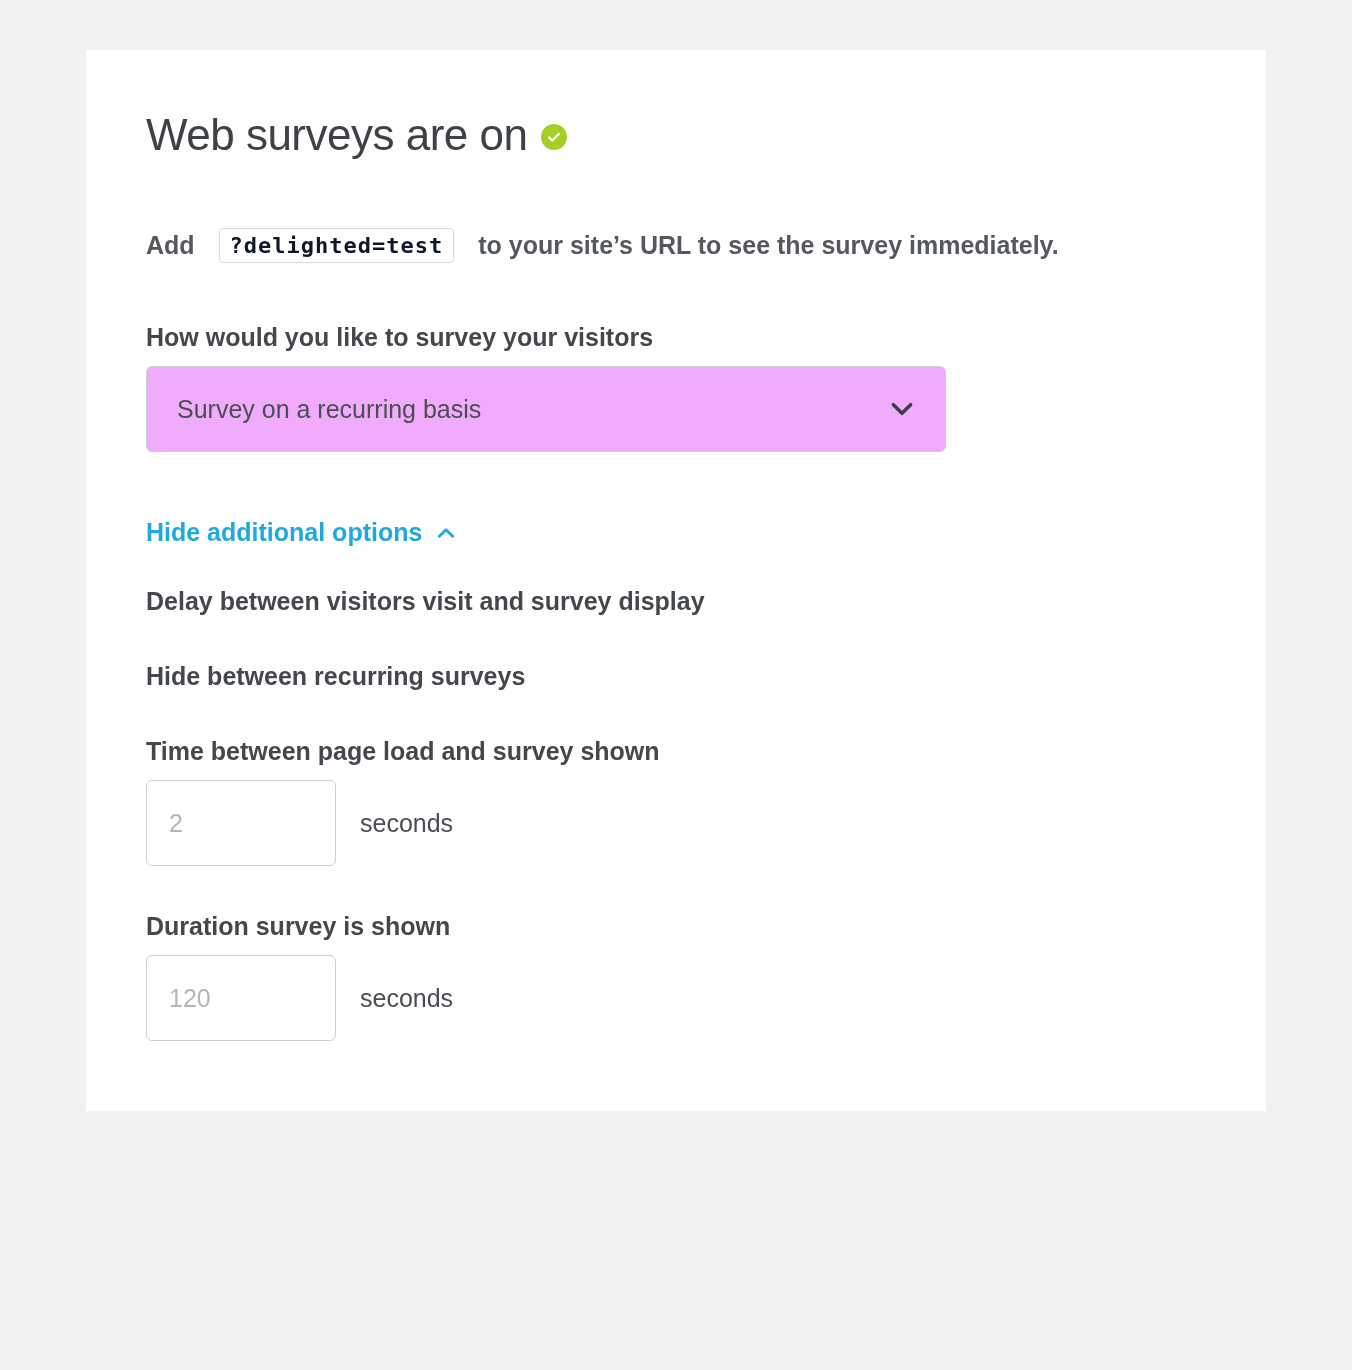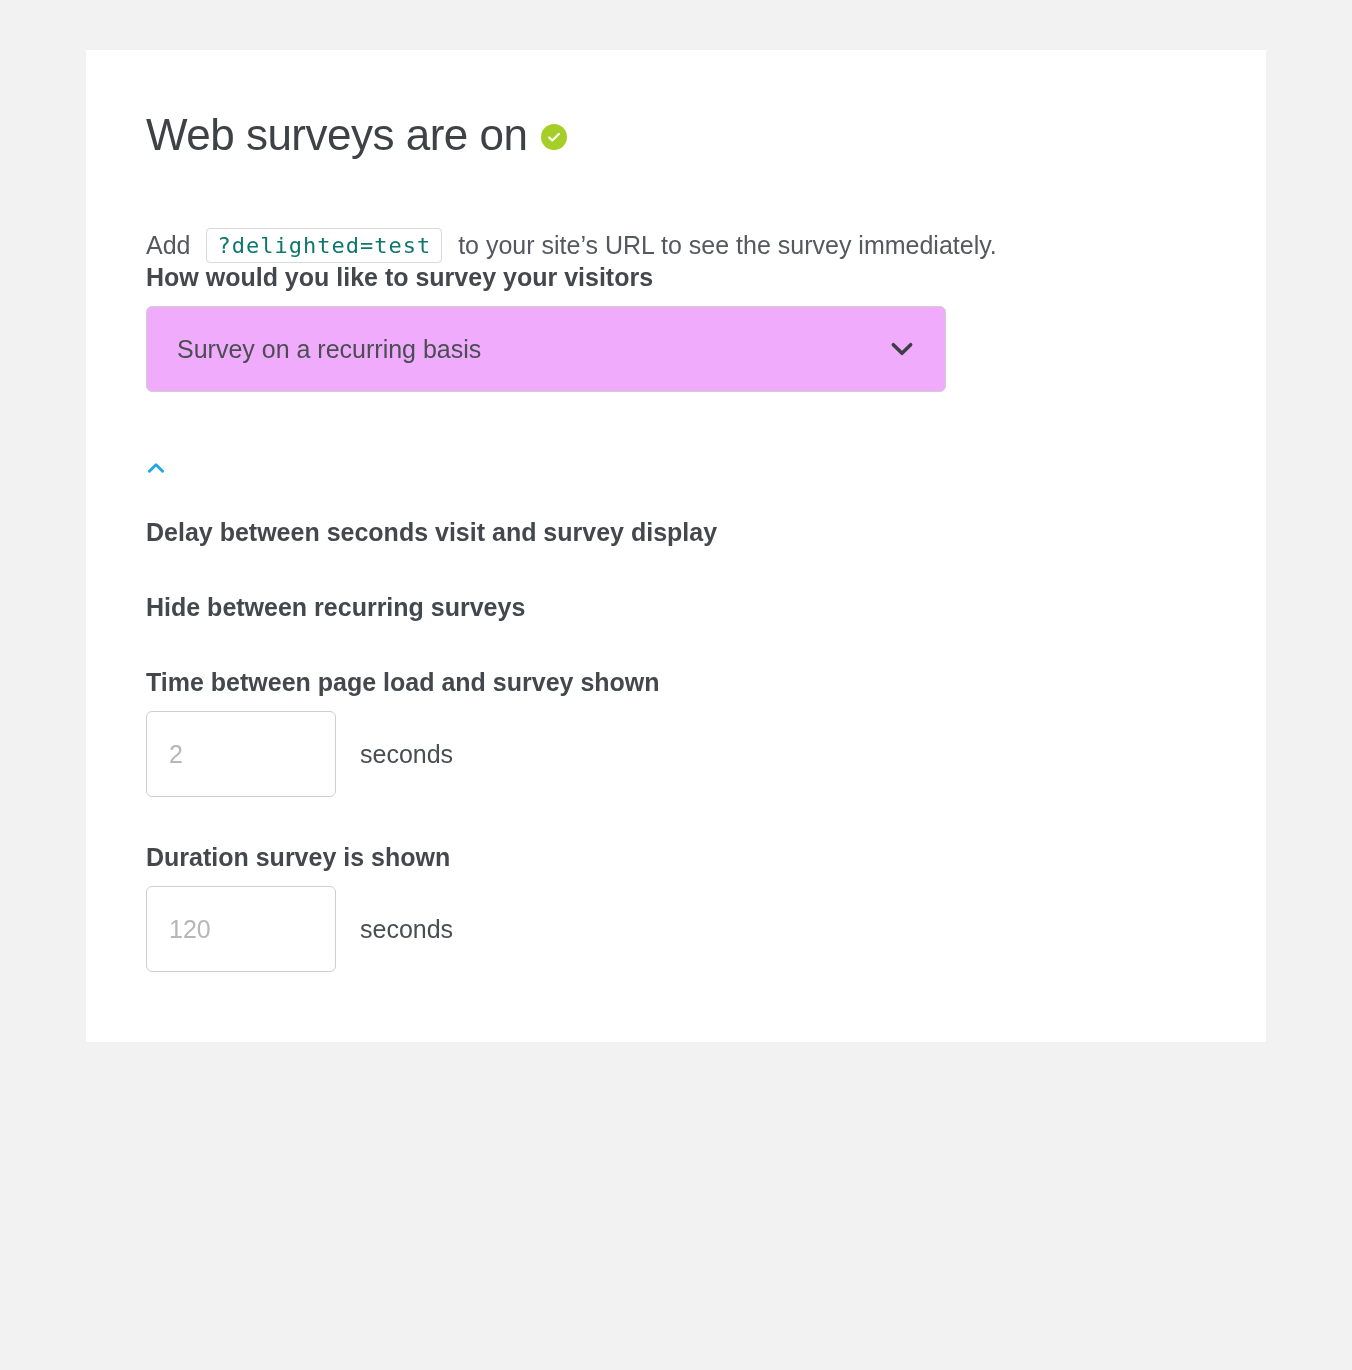--- a/index.html
+++ b/index.html
@@ -44,34 +44,35 @@
   }
   .check-badge svg { display: block; }
   .section-label {
     font-size: 25px;
     font-weight: 600;
     color: #44484c;
     margin-bottom: 14px;
   }
   .snippet-line {
     font-size: 25px;
-    font-weight: 400;
+    font-weight: 700;
     color: #55595d;
+    margin-bottom: 60px;
     display: flex;
     align-items: center;
     flex-wrap: wrap;
-    gap: 16px;
+    gap: 24px;
   }
   .snippet-line .pre { white-space: nowrap; }
   .snippet-line .post { white-space: nowrap; }
   code.snippet {
     font-family: ui-monospace, SFMono-Regular, Menlo, Consolas, monospace;
     font-size: 22px;
     letter-spacing: 1px;
-    color: #0f766e;
+    color: #0f172a;
     background: #ffffff;
     border: 1px solid #d9d9d9;
     border-radius: 4px;
     padding: 4px 10px;
   }
   .form-group { margin-bottom: 46px; }
   .select {
     height: 86px;
     border: 1px solid #cfcfcf;
     border-radius: 6px;
@@ -148,29 +149,30 @@
         <span>Survey on a recurring basis</span>
         <span class="chev">
           <svg width="26" height="26" viewBox="0 0 24 24">
               <path d="M4 8 L12 16 L20 8" stroke="#3b3f43" stroke-width="3.2" fill="none" stroke-linecap="round" stroke-linejoin="round"></path>
             </svg>
         </span>
       </div>
     </div>
 
     <div class="toggle-link">
+      <span>Hide additional options</span>
       <span class="chev-sm">
         <svg width="20" height="20" viewBox="0 0 24 24">
             <path d="M4 16 L12 8 L20 16" stroke="#1fa9e0" stroke-width="3.4" fill="none" stroke-linecap="round" stroke-linejoin="round"></path>
           </svg>
       </span>
     </div>
 
     <div class="form-group">
-      <div class="section-label">Delay between seconds visit and survey display</div>
+      <div class="section-label">Delay between visitors visit and survey display</div>
     </div>
 
     <div class="form-group">
       <div class="section-label">Hide between recurring surveys</div>
     </div>
 
     <div class="form-group">
       <div class="section-label">Time between page load and survey shown</div>
       <div class="num-row">
         <input class="num-input" type="text" placeholder="2" style="">

